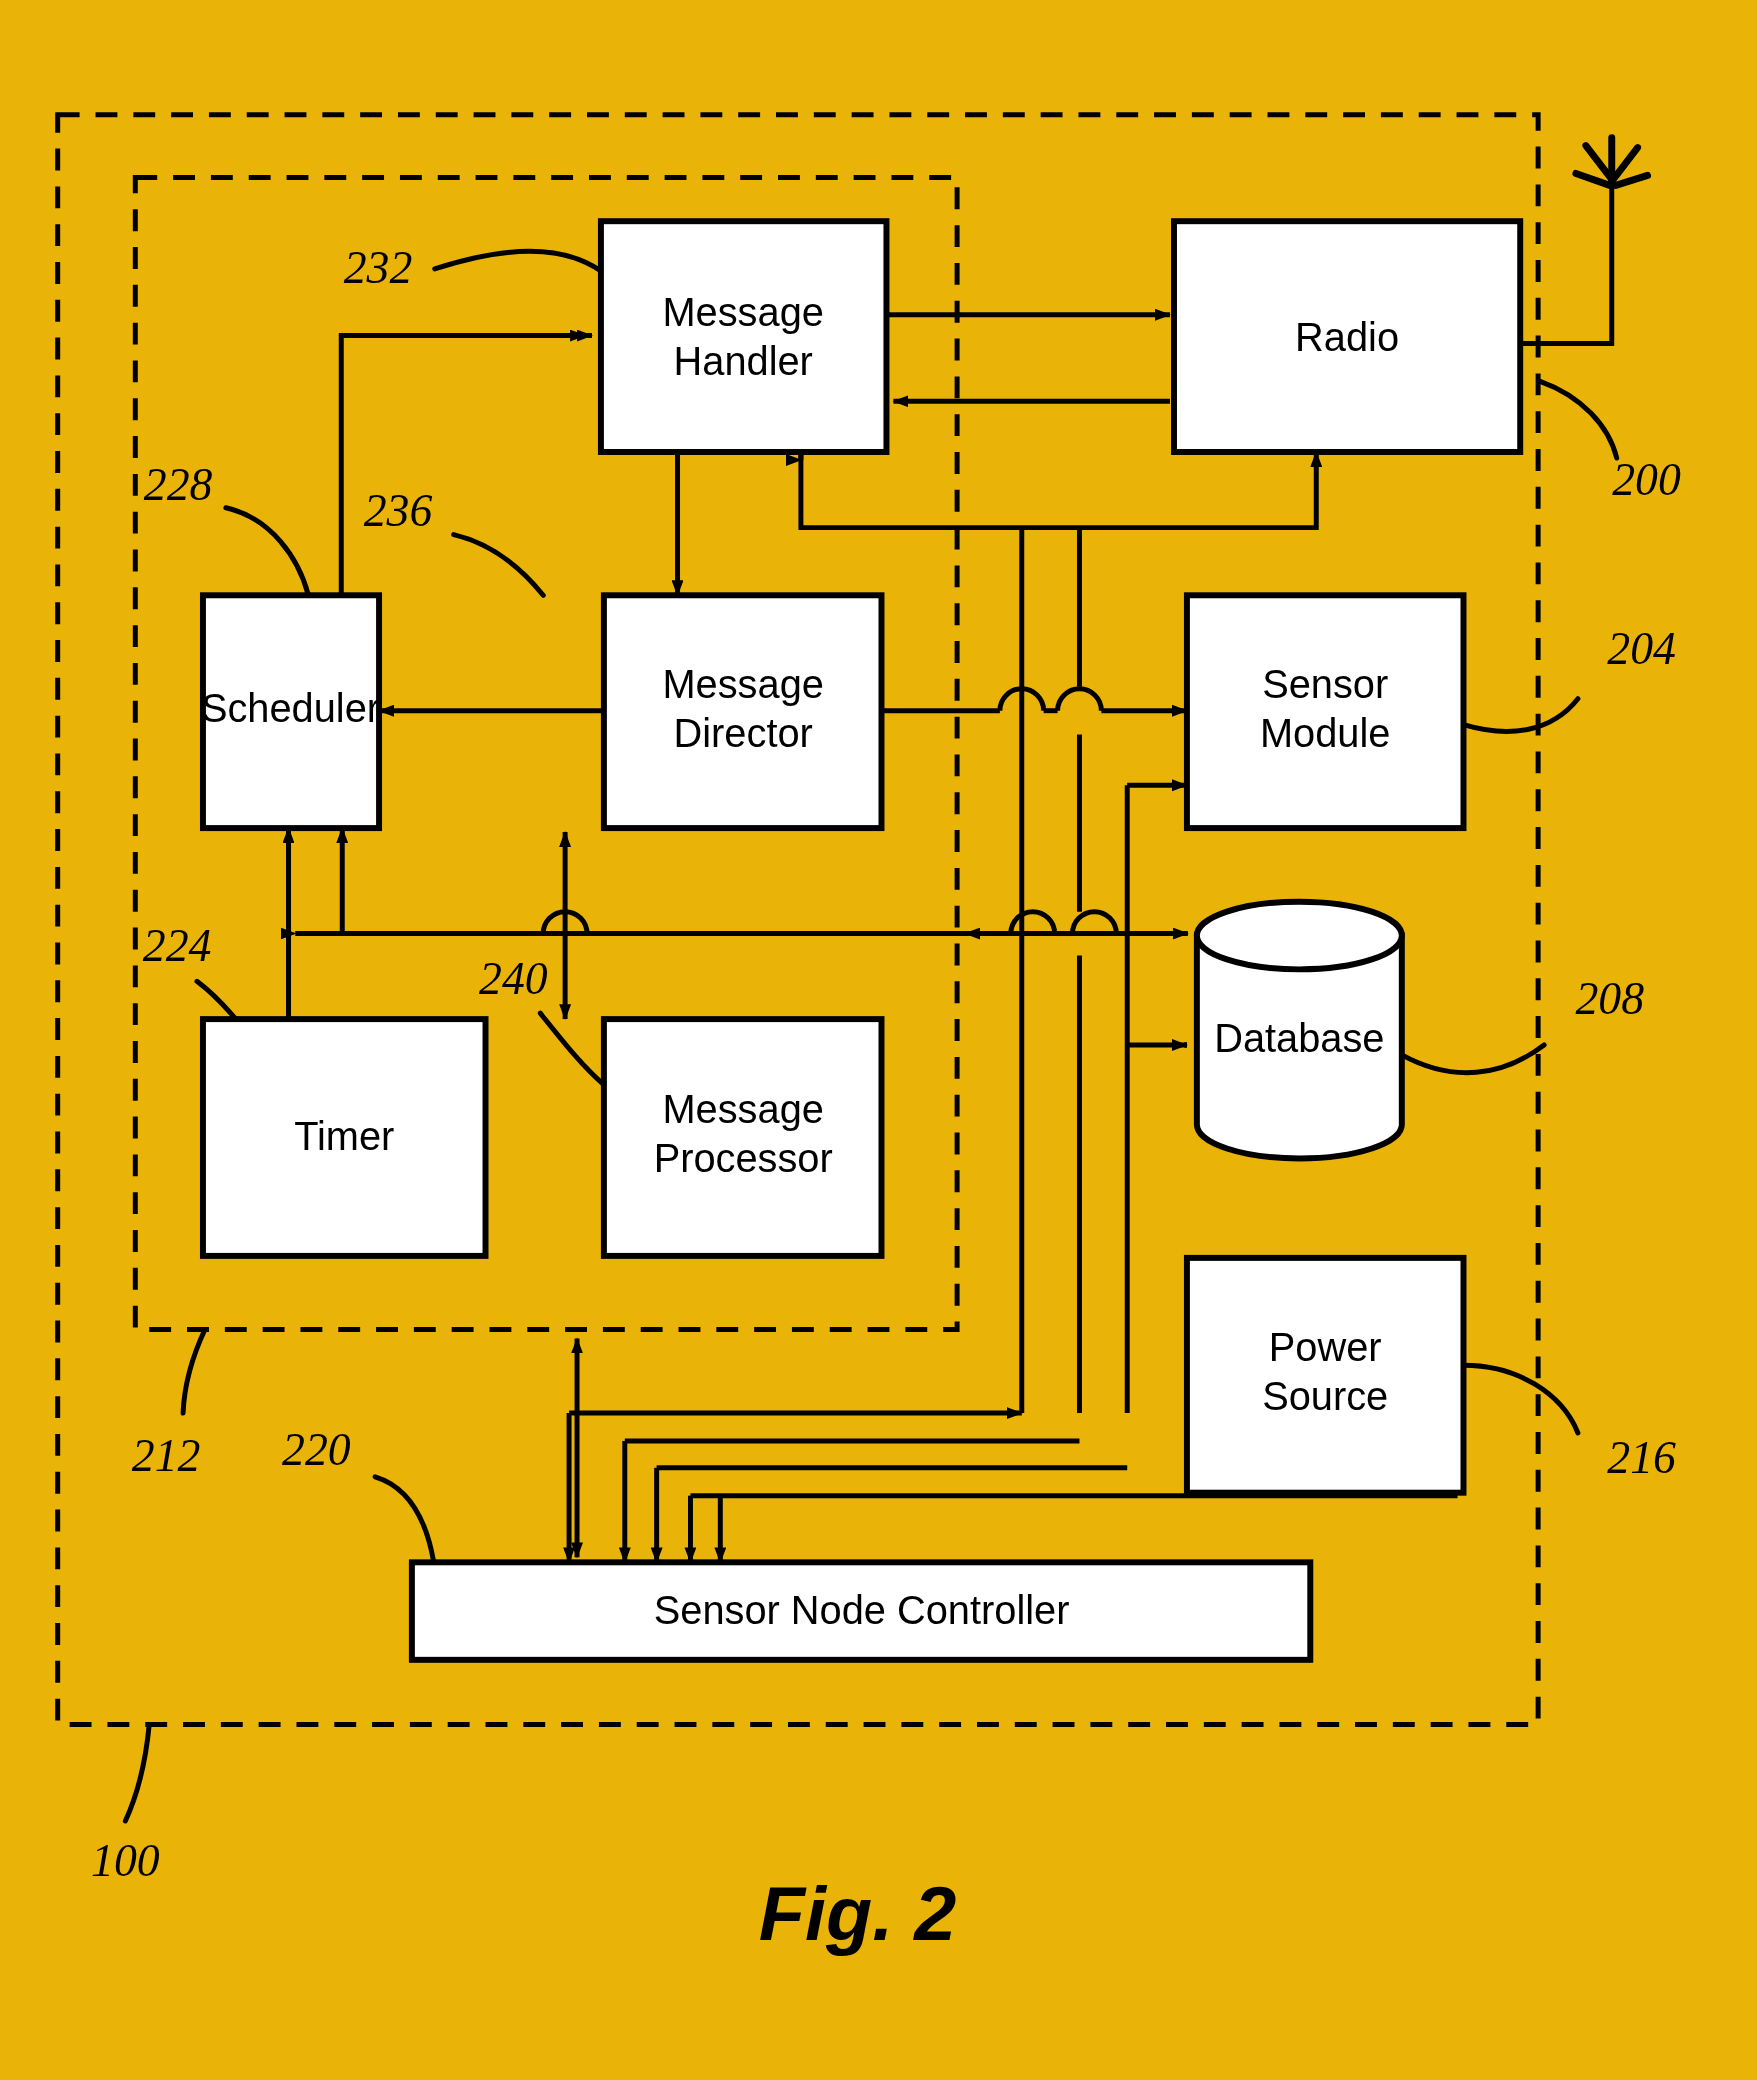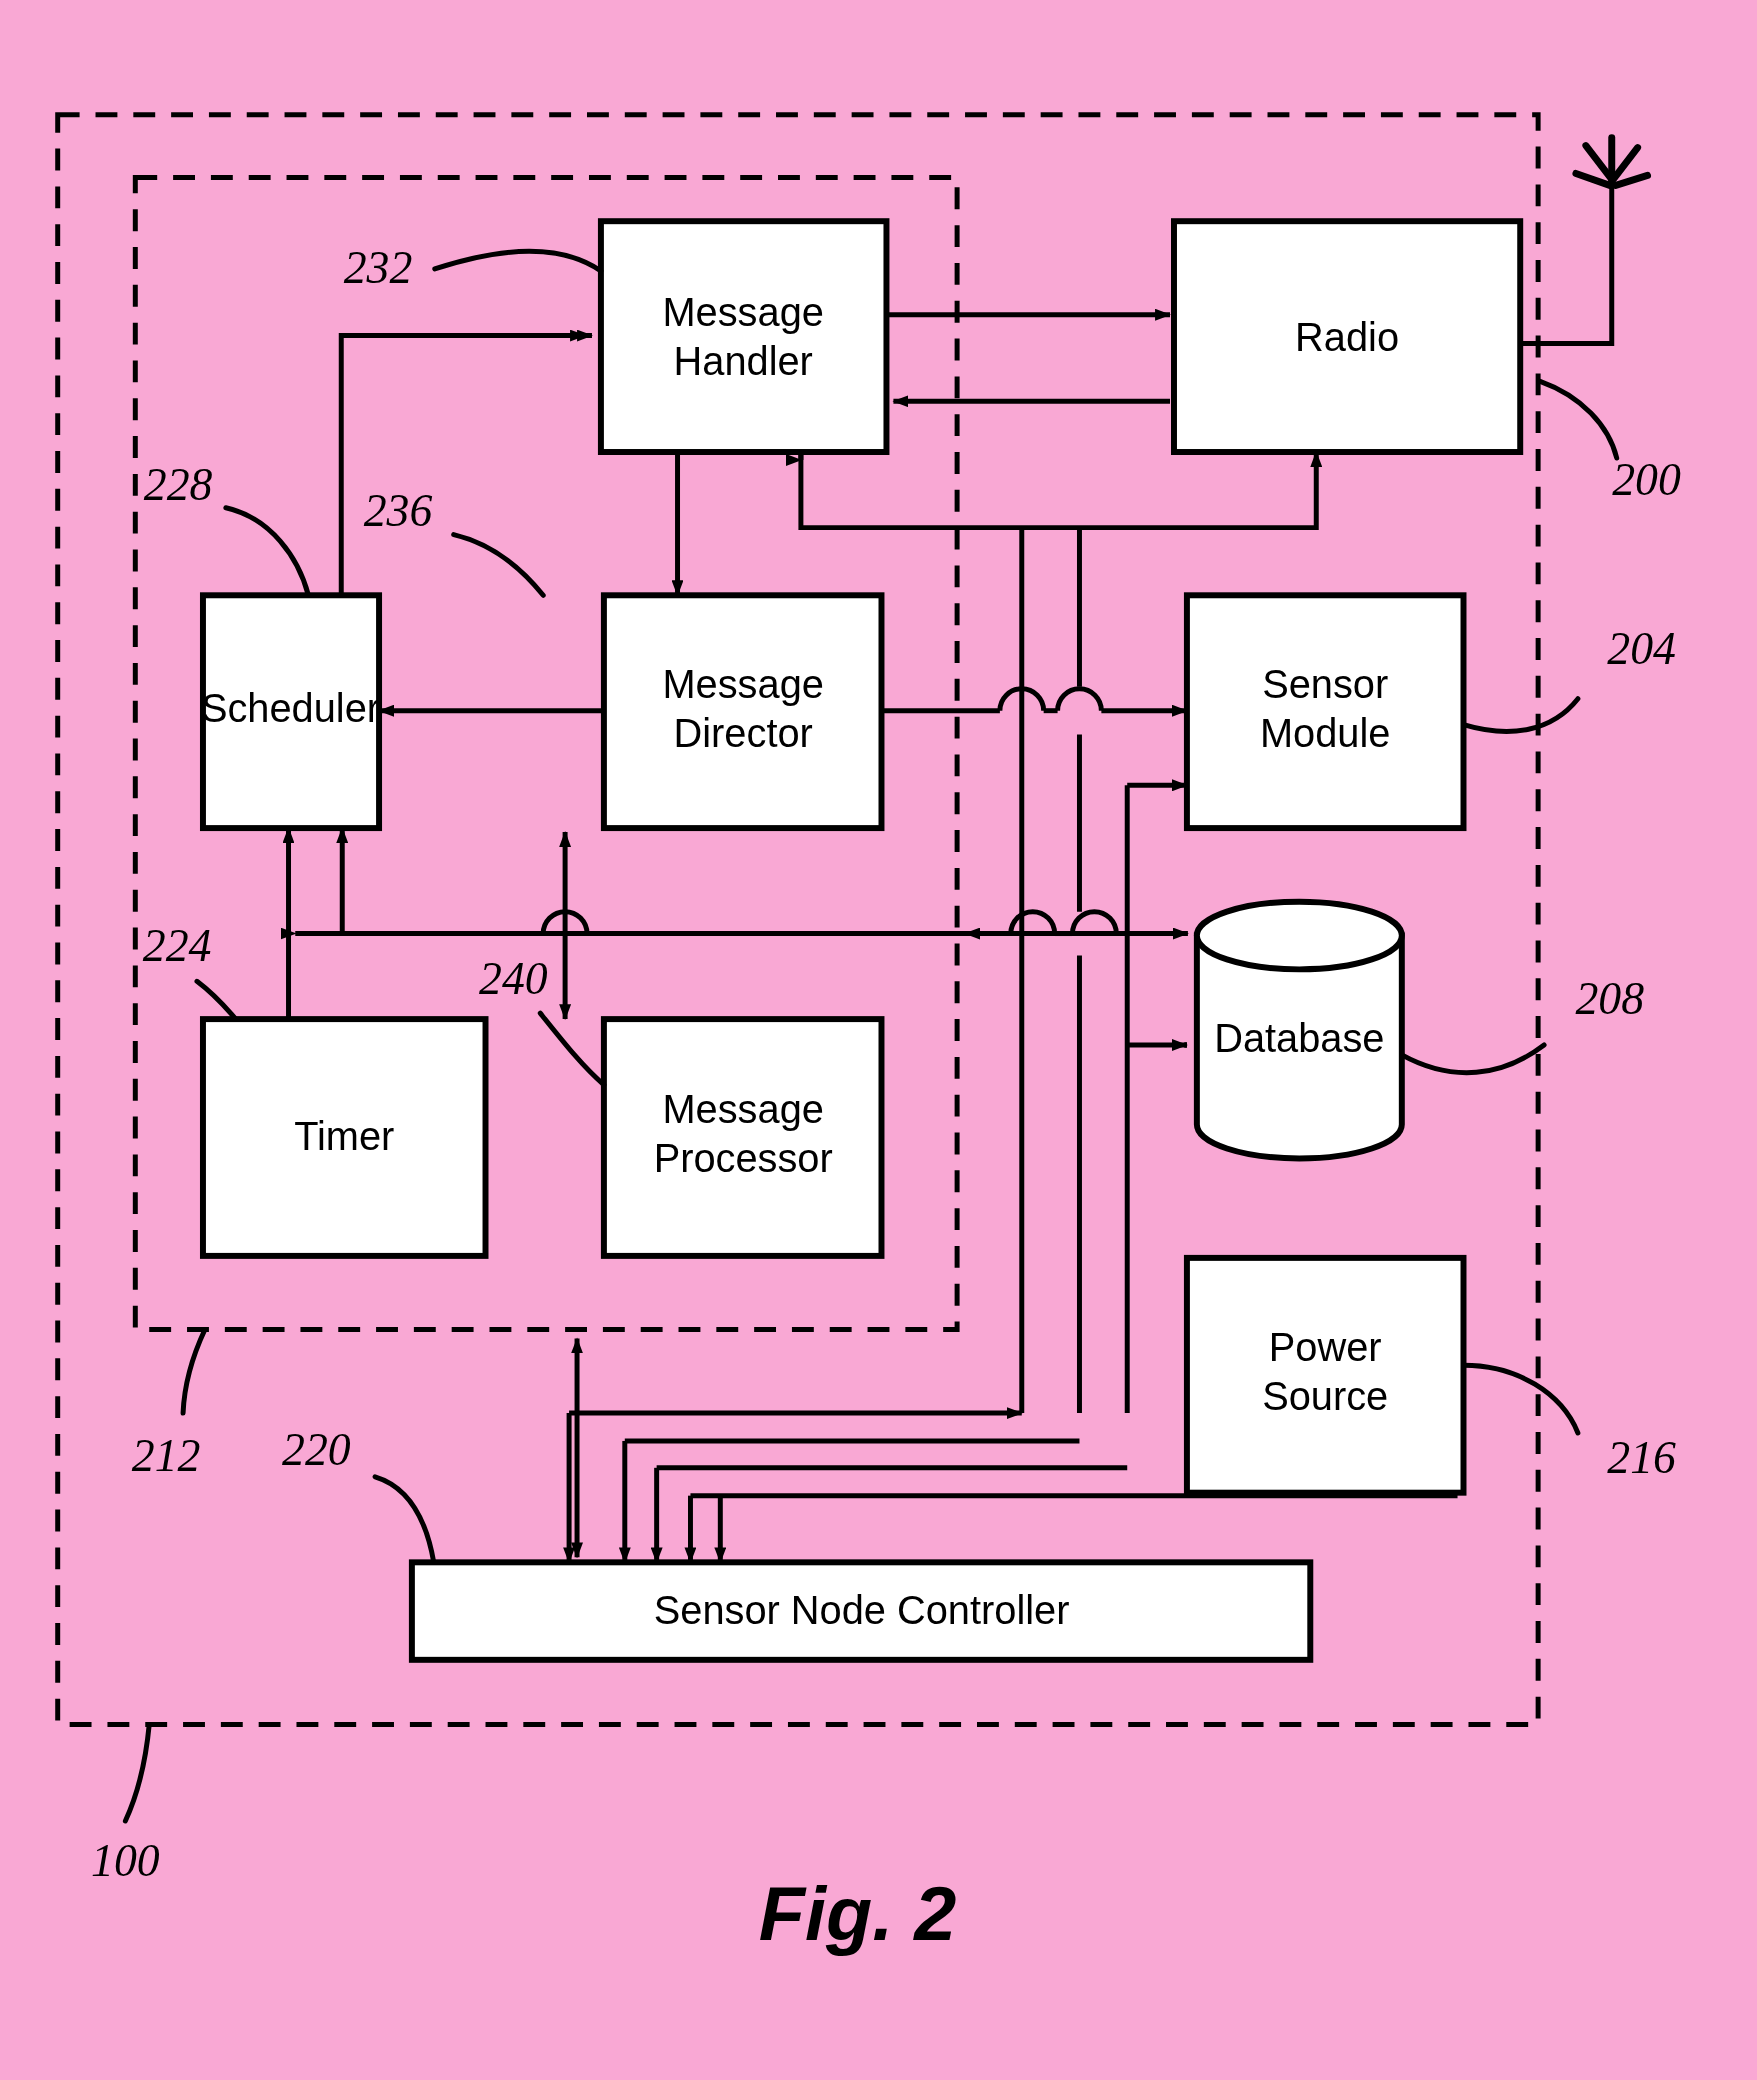--- a/index.html
+++ b/index.html
@@ -7,21 +7,21 @@
     padding: 0;
     background: #ffffff;
   }
   body {
     font-family: "Liberation Sans", sans-serif;
   }
   #page {
     position: relative;
     width: 1757px;
     height: 2081px;
-    background: #f9a8d4;
+    background: #eab308;
     overflow: hidden;
   }
   #figure-svg {
     position: absolute;
     left: 0;
     top: 0;
     width: 1757px;
     height: 2081px;
   }
   .box-label {

